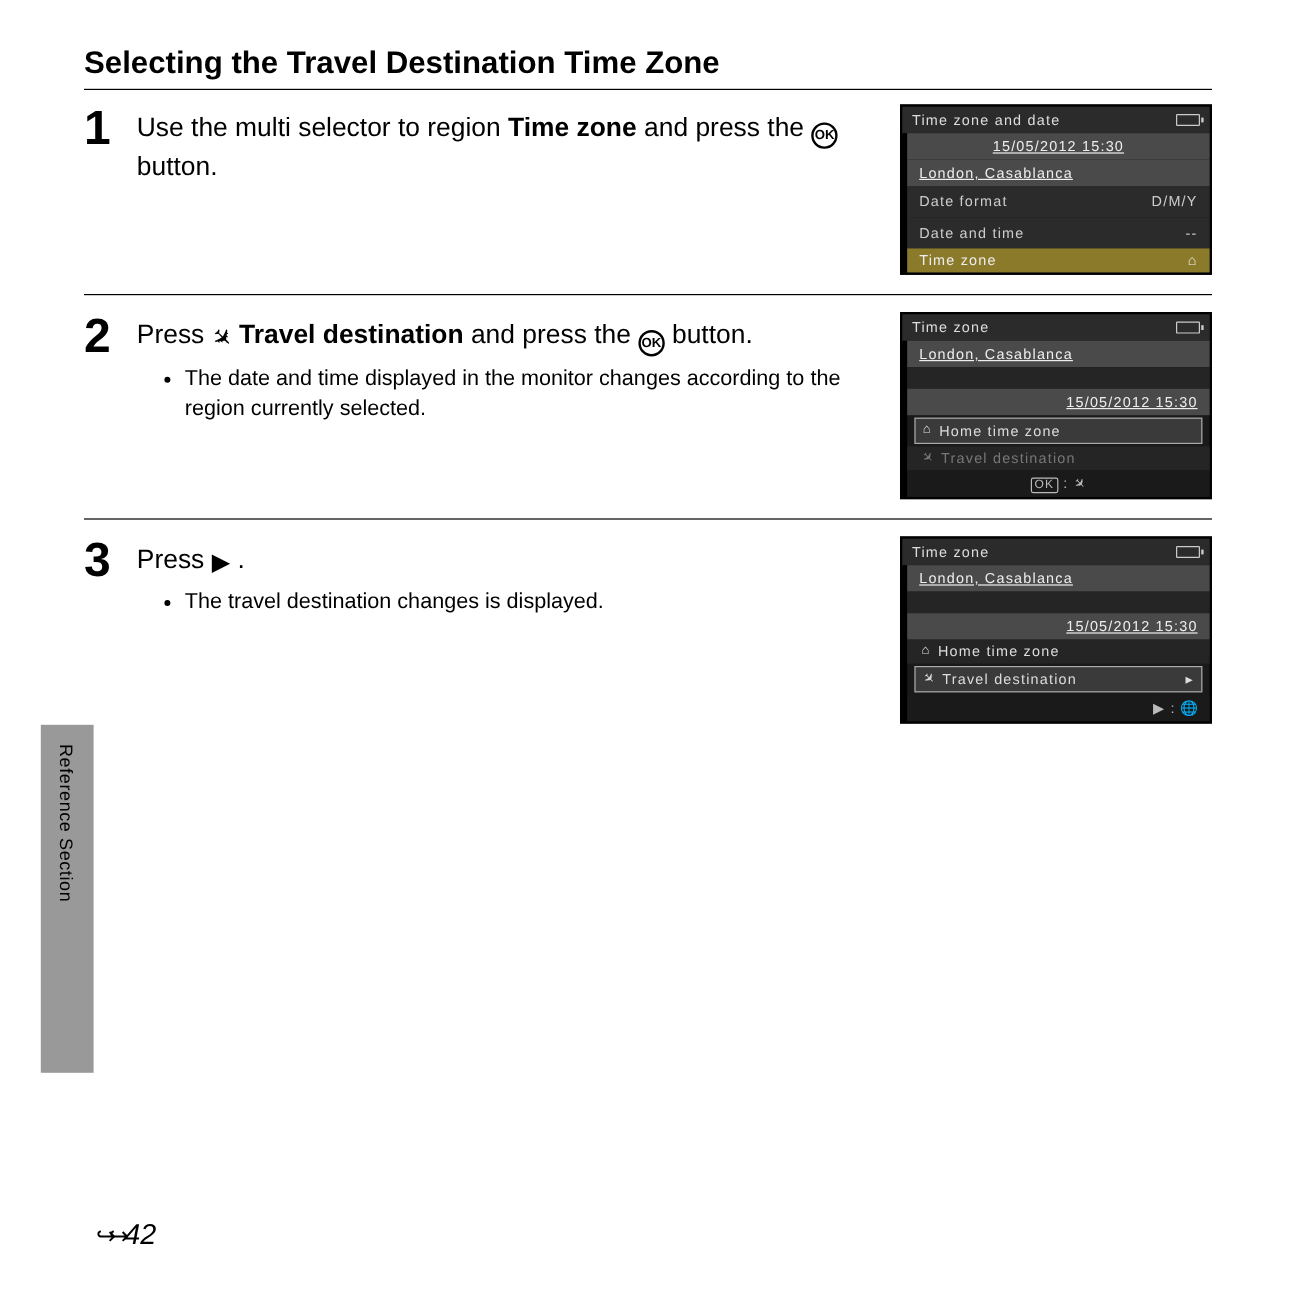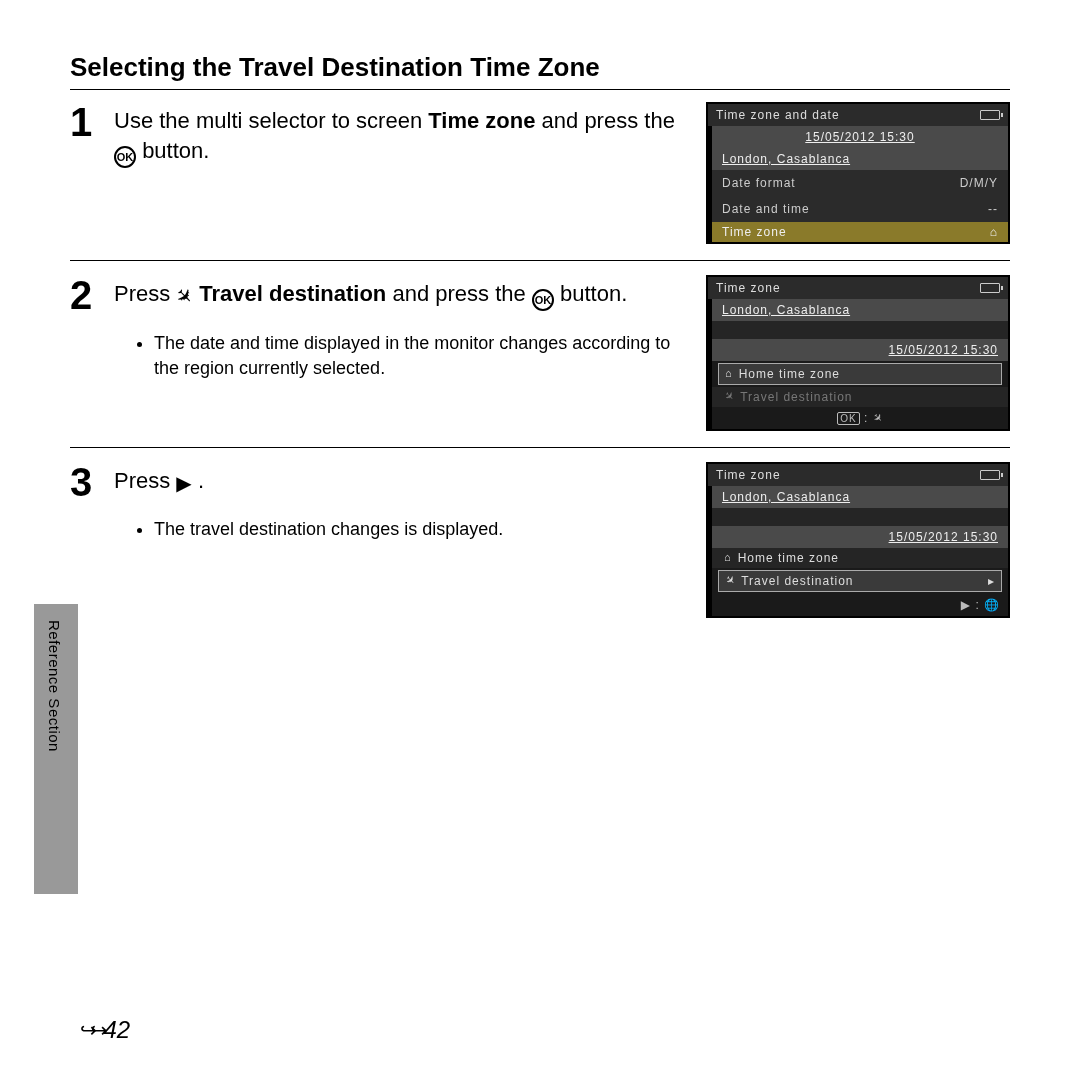--- a/index.html
+++ b/index.html
@@ -5,21 +5,21 @@
   * { box-sizing: border-box; margin: 0; padding: 0; }
   body {
     font-family: Arial, Helvetica, sans-serif;
     background: #fff;
     width: 1080px;
     height: 1080px;
     position: relative;
     color: #000;
   }
   .page {
-    padding: 52px 70px 0 70px;
+    padding: 37px 70px 0 70px;
   }
   .title {
     font-size: 26px;
     font-weight: bold;
     padding-bottom: 6px;
     border-bottom: 1px solid #000;
     margin-bottom: 12px;
   }
   .step {
     display: flex;
@@ -41,21 +41,21 @@
     padding-top: 4px;
     padding-right: 10px;
   }
   .instr {
     font-size: 22px;
     line-height: 1.35;
   }
   .instr b { font-weight: bold; }
   .bullets {
     list-style: disc;
-    margin: 20px 0 0 40px;
+    margin: 6px 0 0 40px;
     font-size: 18px;
     line-height: 1.35;
   }
   .ok {
     display: inline-flex;
     align-items: center;
     justify-content: center;
     width: 22px; height: 22px;
     border: 2px solid #000;
     border-radius: 50%;
@@ -70,21 +70,21 @@
     vertical-align: -2px;
   }
   .rtri {
     display: inline-block;
     font-size: 20px;
     vertical-align: -2px;
   }
 
   
   .lcd {
-    width: 304px;
+    width: 260px;
     background: #1a1a1a;
     border: 2px solid #000;
     color: #ddd;
     font-size: 12px;
     letter-spacing: 1px;
     flex-shrink: 0;
   }
   .lcd .hdr {
     display: flex;
     justify-content: space-between;
@@ -198,21 +198,21 @@
 </head>
 <body>
 
 <div class="page">
   <h1 class="title">Selecting the Travel Destination Time Zone</h1>
 
   <div class="step">
     <div class="stepnum">1</div>
     <div class="stepbody">
       <p class="instr">
-        <span>Use the multi selector to screen </span>
+        <span>Use the multi selector to region </span>
         <b>Time zone</b>
         <span> and press the </span>
         <span class="ok">OK</span>
         <span> button.</span>
       </p>
     </div>
     <div class="lcd">
       <div class="hdr">
         <span>Time zone and date</span>
         <span class="batt"></span>

